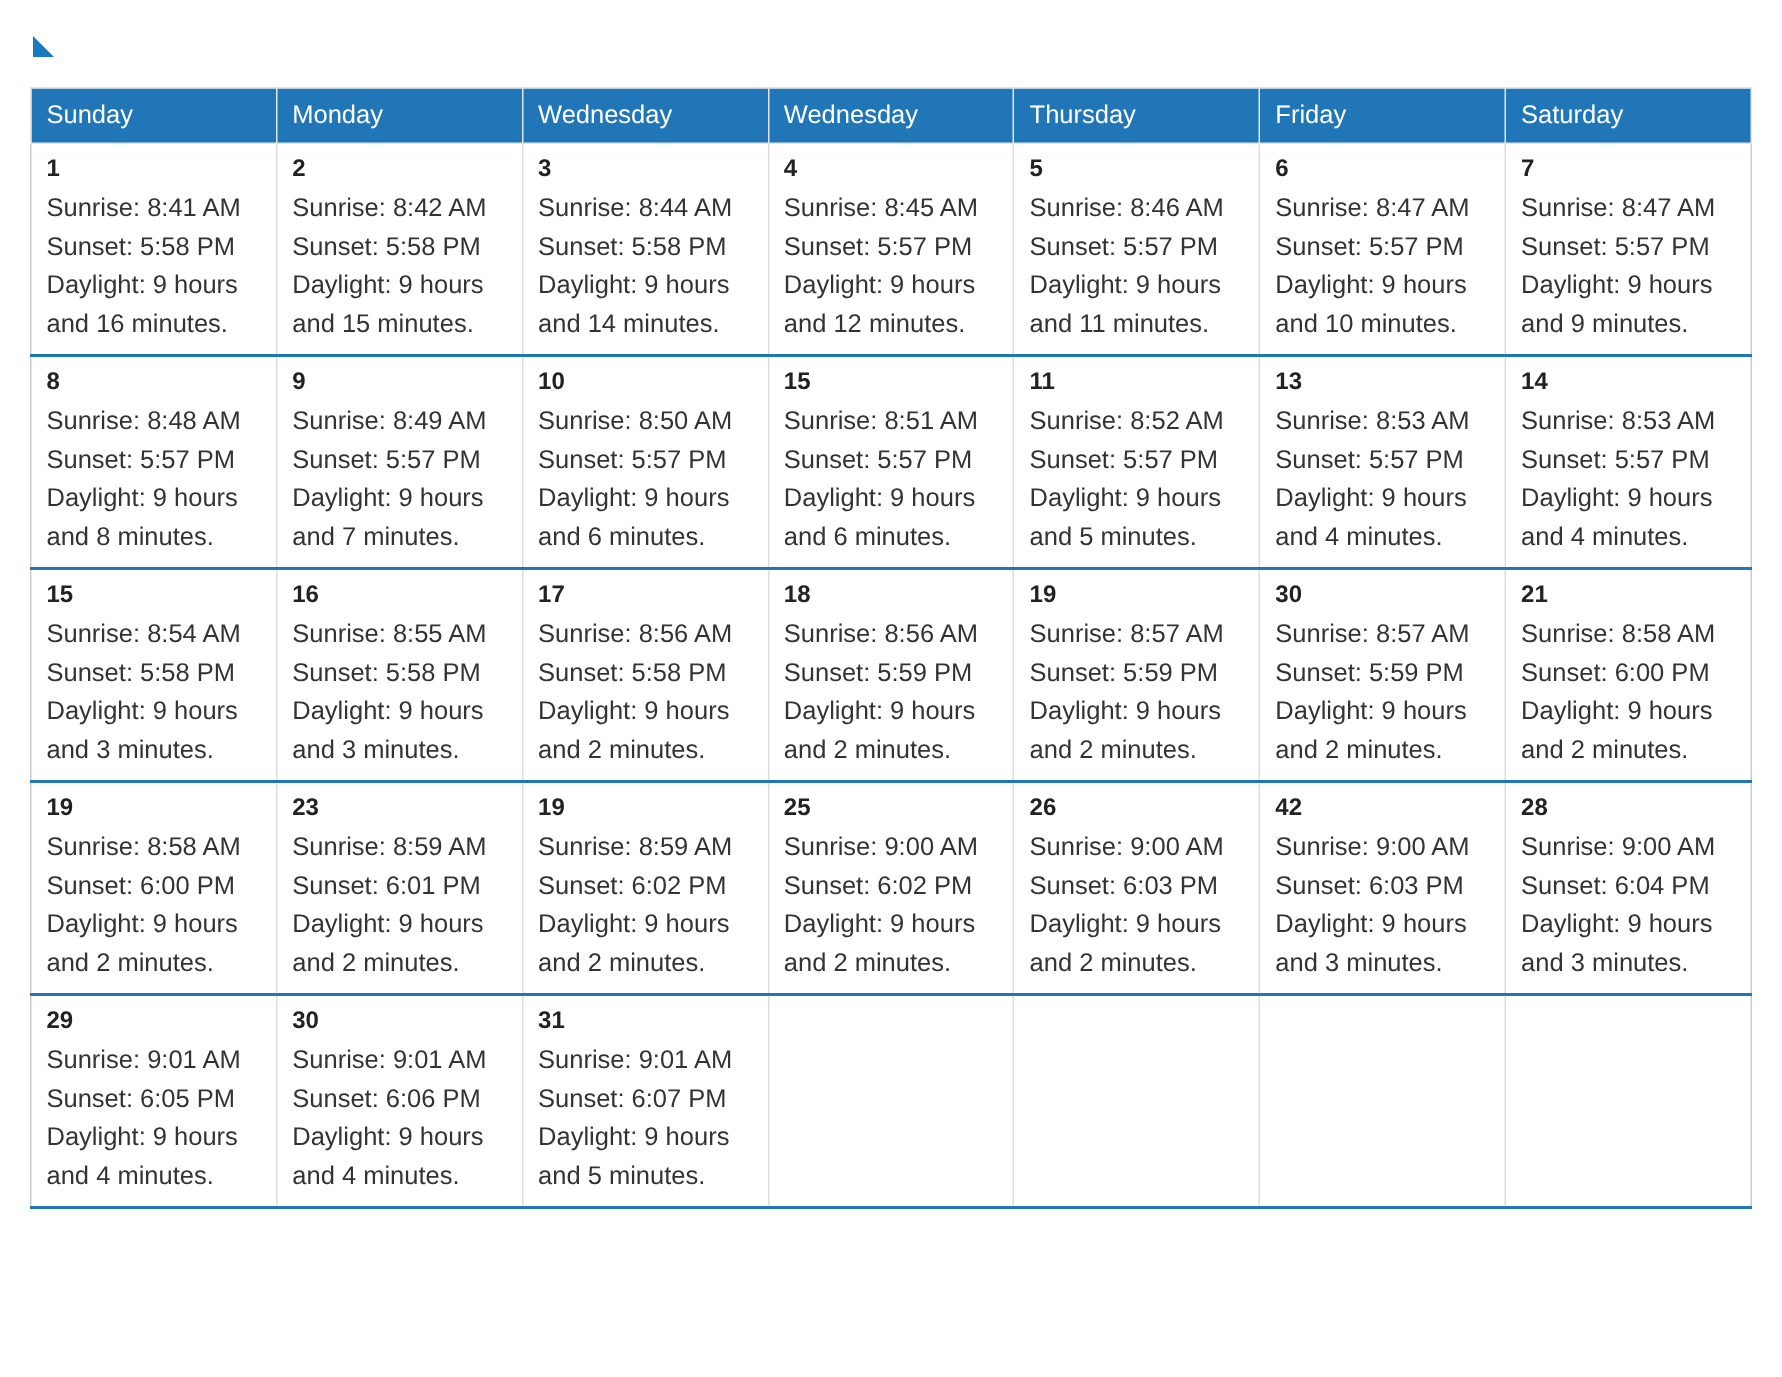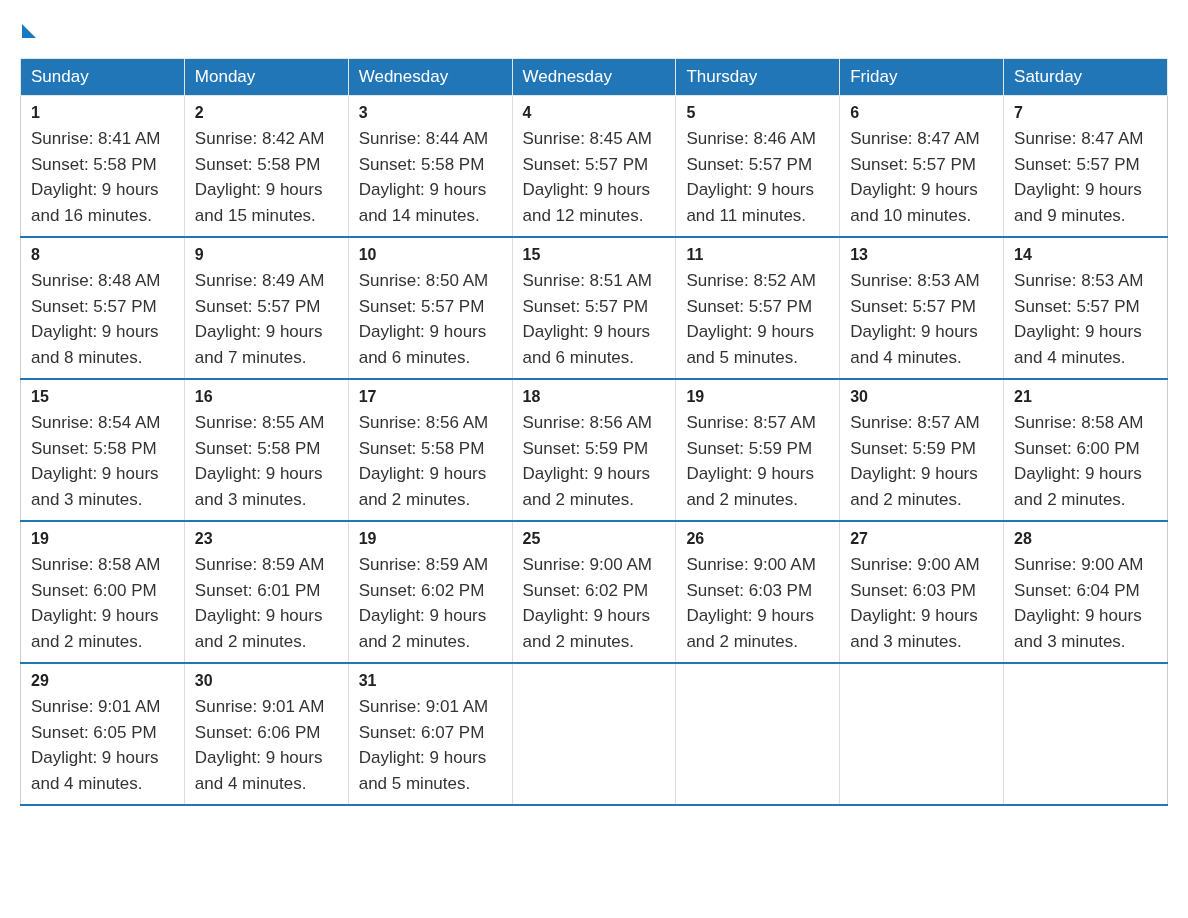--- a/index.html
+++ b/index.html
@@ -374,21 +374,21 @@
         <td>
           <span class="day-num">26</span>
         <div class="day-info">
           Sunrise: 9:00 AM<br>
           Sunset: 6:03 PM<br>
           Daylight: 9 hours<br>
           and 2 minutes.
         </div>
         </td>
         <td>
-          <span class="day-num">27</span>
+          <span class="day-num">42</span>
         <div class="day-info">
           Sunrise: 9:00 AM<br>
           Sunset: 6:03 PM<br>
           Daylight: 9 hours<br>
           and 3 minutes.
         </div>
         </td>
         <td>
           <span class="day-num">28</span>
         <div class="day-info">

